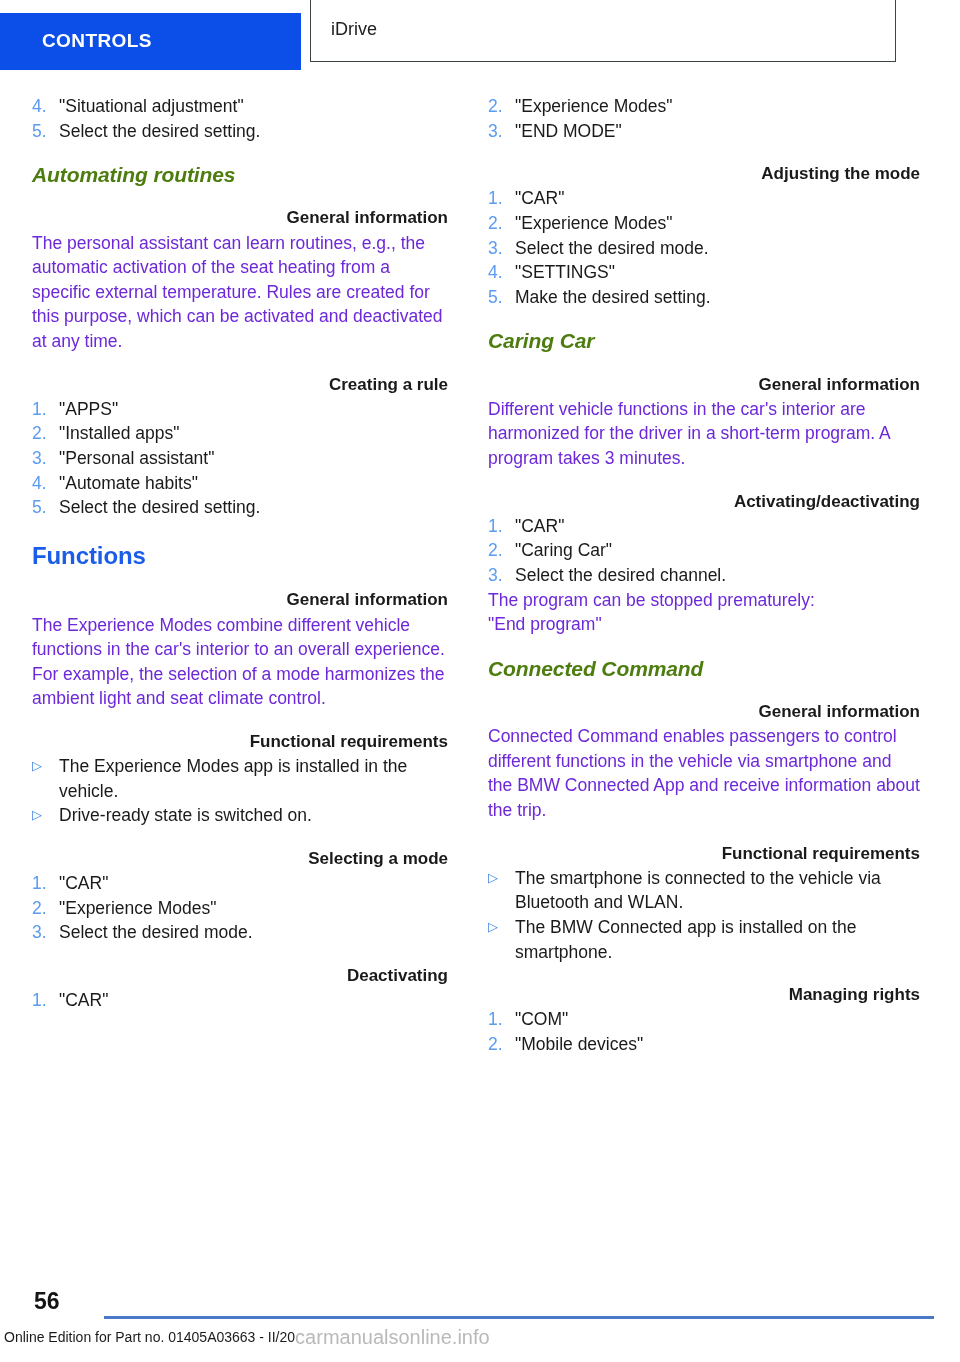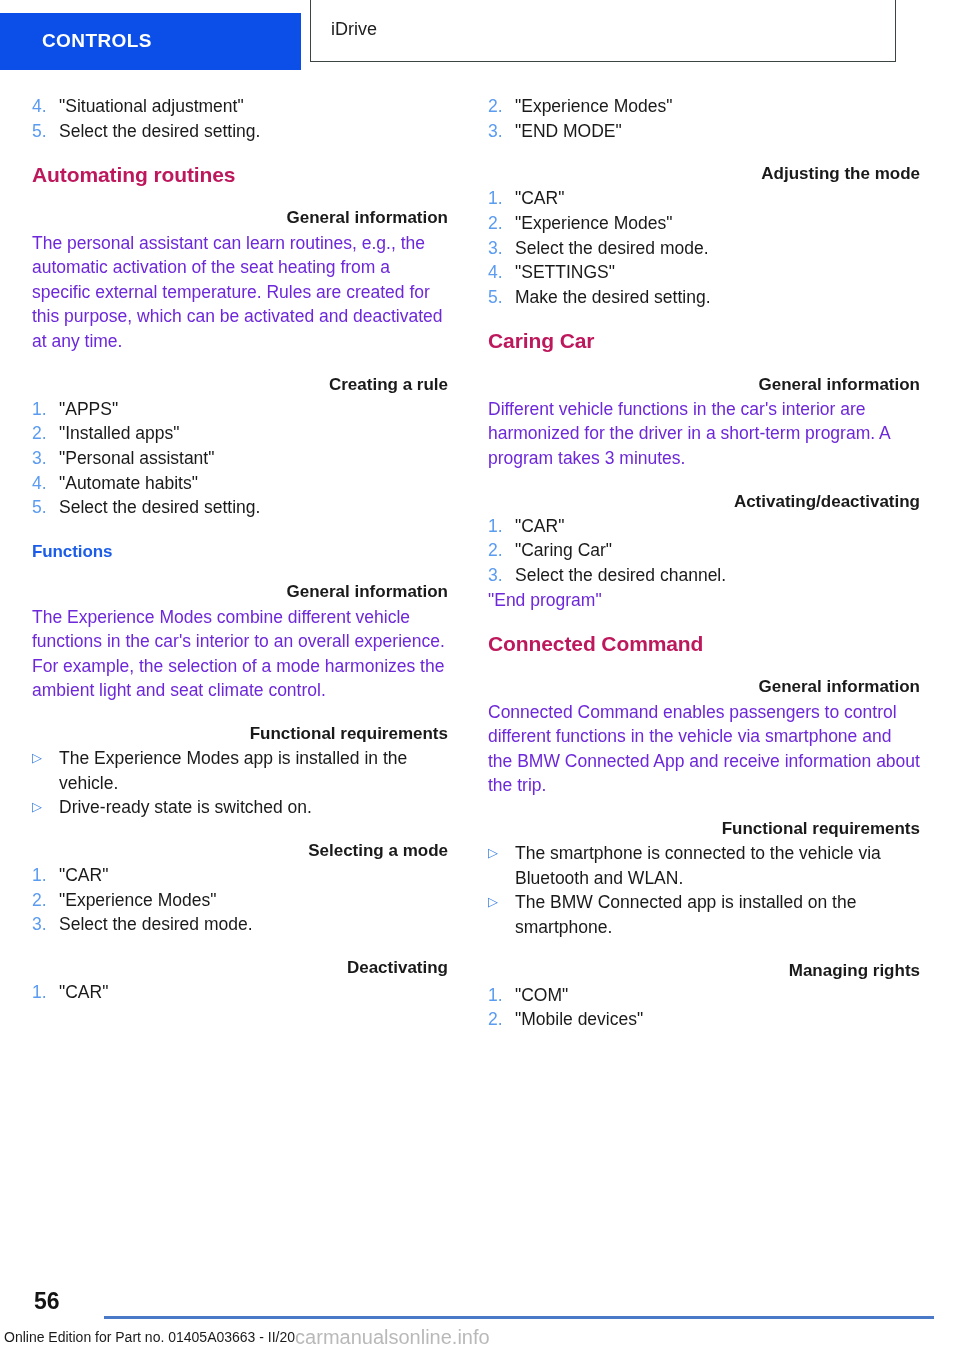--- a/index.html
+++ b/index.html
@@ -74,33 +74,34 @@
     box-sizing: border-box;
   }
   .col.right {
     padding-left: 8px;
     padding-right: 40px;
   }
 
   
   .h1-blue {
     color: #1b5ce8;
-    font-size: 17px;
+    font-size: 24px;
     font-weight: bold;
     margin: 22px 0 0 0;
     line-height: 1.15;
     letter-spacing: -0.1px;
   }
   .h2-blue {
-    color: #be185d;
+    color: #4d7c0f;
     font-size: 21px;
     font-weight: bold;
     margin: 20px 0 0 0;
     line-height: 1.15;
     letter-spacing: -0.1px;
+    font-style: italic;
   }
   .h3 {
     color: #1a1a1a;
     font-size: 17px;
     font-weight: bold;
     margin: 20px 0 2px 0;
     line-height: 1.25;
     text-align: right;
   }
   .para {
@@ -332,20 +333,21 @@
       </li>
       <li>
         <span class="marker">2.</span>
         <span class="txt">"Caring Car"</span>
       </li>
       <li>
         <span class="marker">3.</span>
         <span class="txt">Select the desired channel.</span>
       </li>
     </ol>
+    <p class="para">The program can be stopped prematurely:</p>
     <p class="para">"End program"</p>
 
     <h2 class="h2-blue">Connected Command</h2>
 
     <h3 class="h3">General information</h3>
     <p class="para">Connected Command enables passengers to control different functions in the vehicle via smartphone and the BMW Connected App and receive information about the trip.</p>
 
     <h3 class="h3">Functional requirements</h3>
     <ul class="bullets">
       <li>

